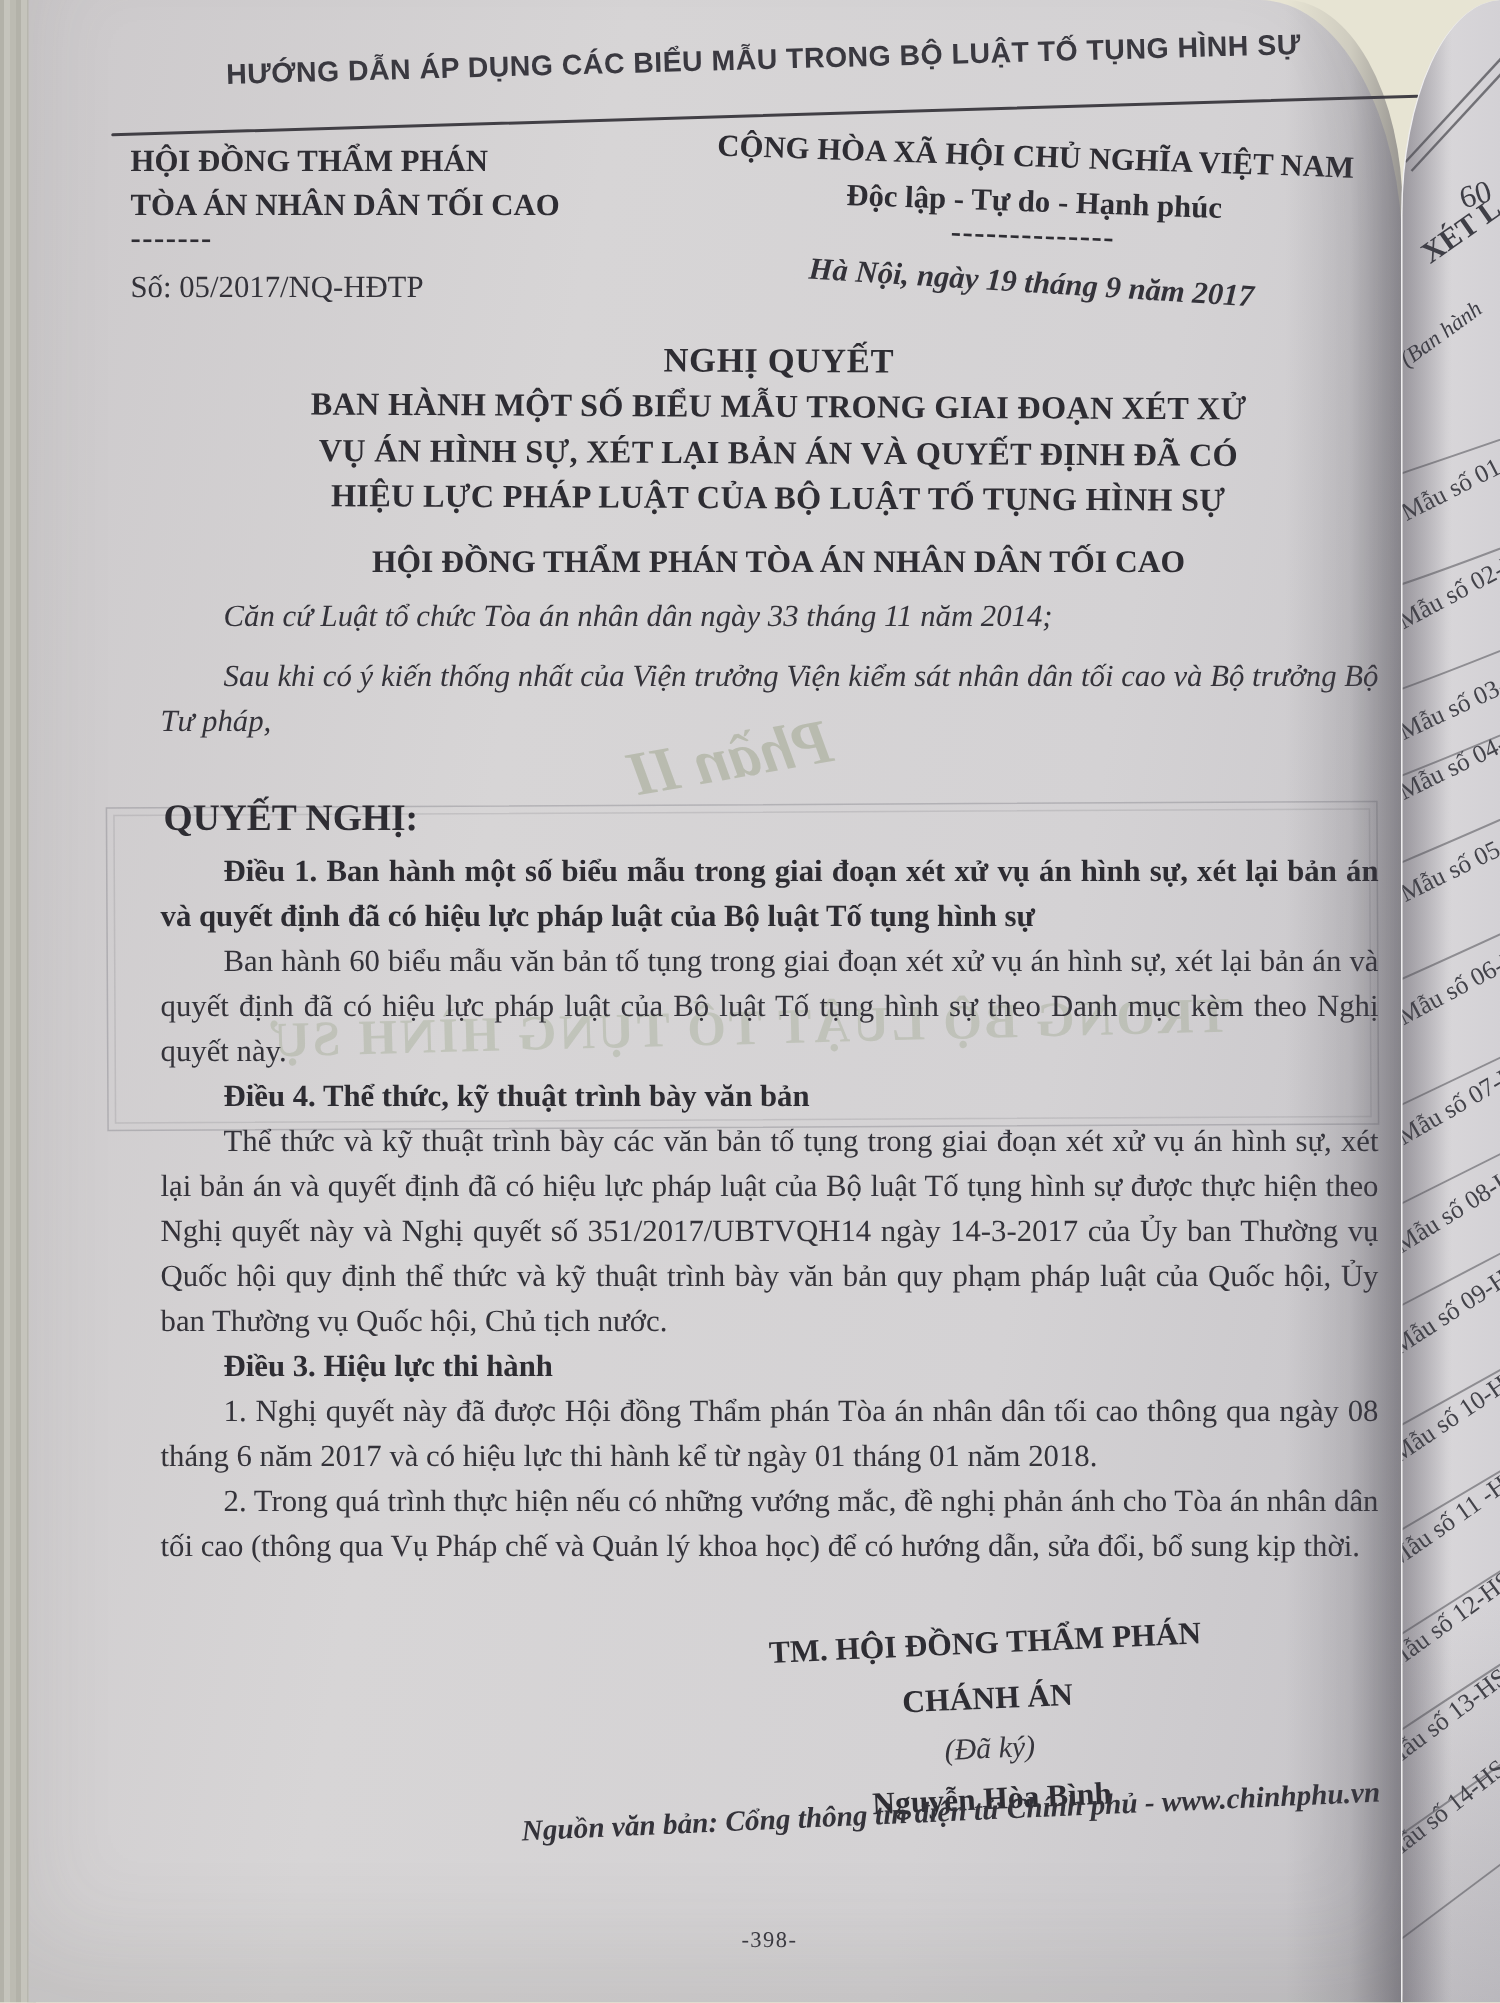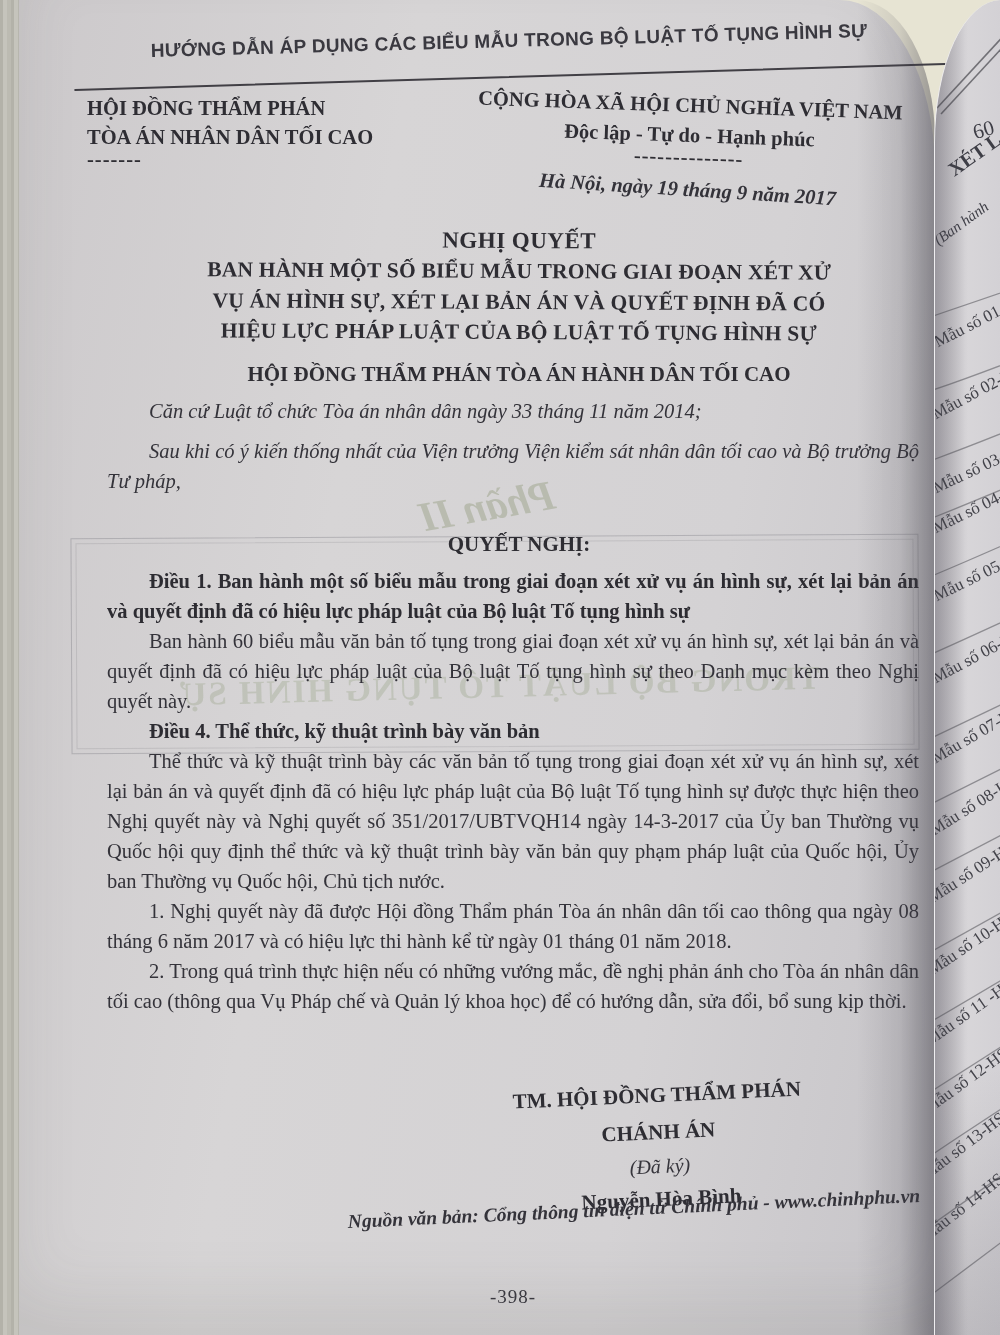--- a/index.html
+++ b/index.html
@@ -87,22 +87,22 @@
   .sec-authority{
     position:absolute;left:90px;top:362px;width:820px;text-align:center;z-index:5;
     font-weight:bold;font-size:21px;color:#2e2d33;
   }
   .sec-preamble{
     position:absolute;left:88px;top:396px;width:812px;z-index:5;
     font-style:italic;font-size:20.5px;line-height:30px;color:#34333a;text-align:justify;
   }
   .sec-preamble p{margin:0 0 10px 0;text-indent:42px;}
   .sec-resolution{
-    position:absolute;left:90px;top:532px;width:820px;text-align:center;z-index:5;
-    font-weight:bold;font-size:21px;color:#2e2d33;
+    position:absolute;left:90px;top:532px;width:820px;text-align:left;z-index:5;
+    font-weight:bold;font-size:25px;color:#2e2d33;
   }
   .sec-articles{
     position:absolute;left:88px;top:566px;width:812px;z-index:5;
     font-size:20.5px;line-height:30px;color:#34333a;text-align:justify;
   }
   .sec-articles p{margin:0;text-indent:42px;}
   .sec-articles .art-head{font-weight:bold;color:#2d2c32;}
   .signature{
     position:absolute;left:430px;top:1076px;width:420px;text-align:center;z-index:5;
     color:#2e2d33;transform:rotate(-2.6deg);
@@ -111,21 +111,21 @@
   .signature .role{font-weight:bold;font-size:21px;line-height:36px;}
   .signature .signed{font-style:italic;font-size:20px;line-height:32px;font-weight:normal;color:#36353c;}
   .signature .name{font-weight:bold;font-size:21px;line-height:34px;}
   .source-note{
     position:absolute;left:320px;top:1198px;width:590px;text-align:center;z-index:5;
     font-style:italic;font-weight:600;font-size:19.5px;color:#34333a;
     transform:rotate(-2.6deg);
   }
   .page-number{
     position:absolute;left:88px;top:1286px;width:812px;text-align:center;z-index:5;
-    font-size:19px;color:#3a3940;letter-spacing:1px;
+    font-size:15px;color:#3a3940;letter-spacing:1px;
   }
   
   .bleed-frame{
     position:absolute;left:52px;top:536px;width:846px;height:214px;z-index:4;
     border:1.5px solid rgba(115,115,122,.35);
     outline:1px solid rgba(115,115,122,.2);outline-offset:-6px;
     transform:rotate(-.3deg);pointer-events:none;
   }
   .bleed-part{
     position:absolute;left:400px;top:482px;z-index:4;
@@ -152,50 +152,52 @@
   <div class="bleed-part">Phần II</div>
   <div class="bleed-big">TRONG BỘ LUẬT TỐ TỤNG HÌNH SỰ</div>
 
   <div class="running-header">HƯỚNG DẪN ÁP DỤNG CÁC BIỂU MẪU TRONG BỘ LUẬT TỐ TỤNG HÌNH SỰ</div>
   <div class="running-underline"></div>
 
   <div class="hdr-left">
     <div>HỘI ĐỒNG THẨM PHÁN</div>
     <div>TÒA ÁN NHÂN DÂN TỐI CAO</div>
     <div class="sep">-------</div>
+    <div class="num">Số: 05/2017/NQ-HĐTP</div>
   </div>
 
   <div class="hdr-right">
     <div>CỘNG HÒA XÃ HỘI CHỦ NGHĨA VIỆT NAM</div>
     <div>Độc lập - Tự do - Hạnh phúc</div>
     <div class="sep">--------------</div>
     <div class="date">Hà Nội, ngày 19 tháng 9 năm 2017</div>
   </div>
 
   <div class="sec-title">
     <div class="doc-type">NGHỊ QUYẾT</div>
     <div class="tline">BAN HÀNH MỘT SỐ BIỂU MẪU TRONG GIAI ĐOẠN XÉT XỬ</div>
     <div class="tline">VỤ ÁN HÌNH SỰ, XÉT LẠI BẢN ÁN VÀ QUYẾT ĐỊNH ĐÃ CÓ</div>
     <div class="tline">HIỆU LỰC PHÁP LUẬT CỦA BỘ LUẬT TỐ TỤNG HÌNH SỰ</div>
   </div>
 
-  <div class="sec-authority">HỘI ĐỒNG THẨM PHÁN TÒA ÁN HÀNH DÂN TỐI CAO</div>
+  <div class="sec-authority">HỘI ĐỒNG THẨM PHÁN TÒA ÁN NHÂN DÂN TỐI CAO</div>
 
   <div class="sec-preamble">
     <p>Căn cứ Luật tổ chức Tòa án nhân dân ngày 33 tháng 11 năm 2014;</p>
     <p>Sau khi có ý kiến thống nhất của Viện trưởng Viện kiểm sát nhân dân tối cao và Bộ trưởng Bộ Tư pháp,</p>
   </div>
 
   <div class="sec-resolution">QUYẾT NGHỊ:</div>
 
   <div class="sec-articles">
     <p class="art-head">Điều 1. Ban hành một số biểu mẫu trong giai đoạn xét xử vụ án hình sự, xét lại bản án và quyết định đã có hiệu lực pháp luật của Bộ luật Tố tụng hình sự</p>
     <p>Ban hành 60 biểu mẫu văn bản tố tụng trong giai đoạn xét xử vụ án hình sự, xét lại bản án và quyết định đã có hiệu lực pháp luật của Bộ luật Tố tụng hình sự theo Danh mục kèm theo Nghị quyết này.</p>
     <p class="art-head">Điều 4. Thể thức, kỹ thuật trình bày văn bản</p>
     <p>Thể thức và kỹ thuật trình bày các văn bản tố tụng trong giai đoạn xét xử vụ án hình sự, xét lại bản án và quyết định đã có hiệu lực pháp luật của Bộ luật Tố tụng hình sự được thực hiện theo Nghị quyết này và Nghị quyết số 351/2017/UBTVQH14 ngày 14-3-2017 của Ủy ban Thường vụ Quốc hội quy định thể thức và kỹ thuật trình bày văn bản quy phạm pháp luật của Quốc hội, Ủy ban Thường vụ Quốc hội, Chủ tịch nước.</p>
+    <p class="art-head">Điều 3. Hiệu lực thi hành</p>
     <p>1. Nghị quyết này đã được Hội đồng Thẩm phán Tòa án nhân dân tối cao thông qua ngày 08 tháng 6 năm 2017 và có hiệu lực thi hành kể từ ngày 01 tháng 01 năm 2018.</p>
     <p>2. Trong quá trình thực hiện nếu có những vướng mắc, đề nghị phản ánh cho Tòa án nhân dân tối cao (thông qua Vụ Pháp chế và Quản lý khoa học) để có hướng dẫn, sửa đổi, bổ sung kịp thời.</p>
   </div>
 
   <div class="signature">
     <div class="onbehalf">TM. HỘI ĐỒNG THẨM PHÁN</div>
     <div class="role">CHÁNH ÁN</div>
     <div class="signed">(Đã ký)</div>
     <div class="name">Nguyễn Hòa Bình</div>
   </div>

